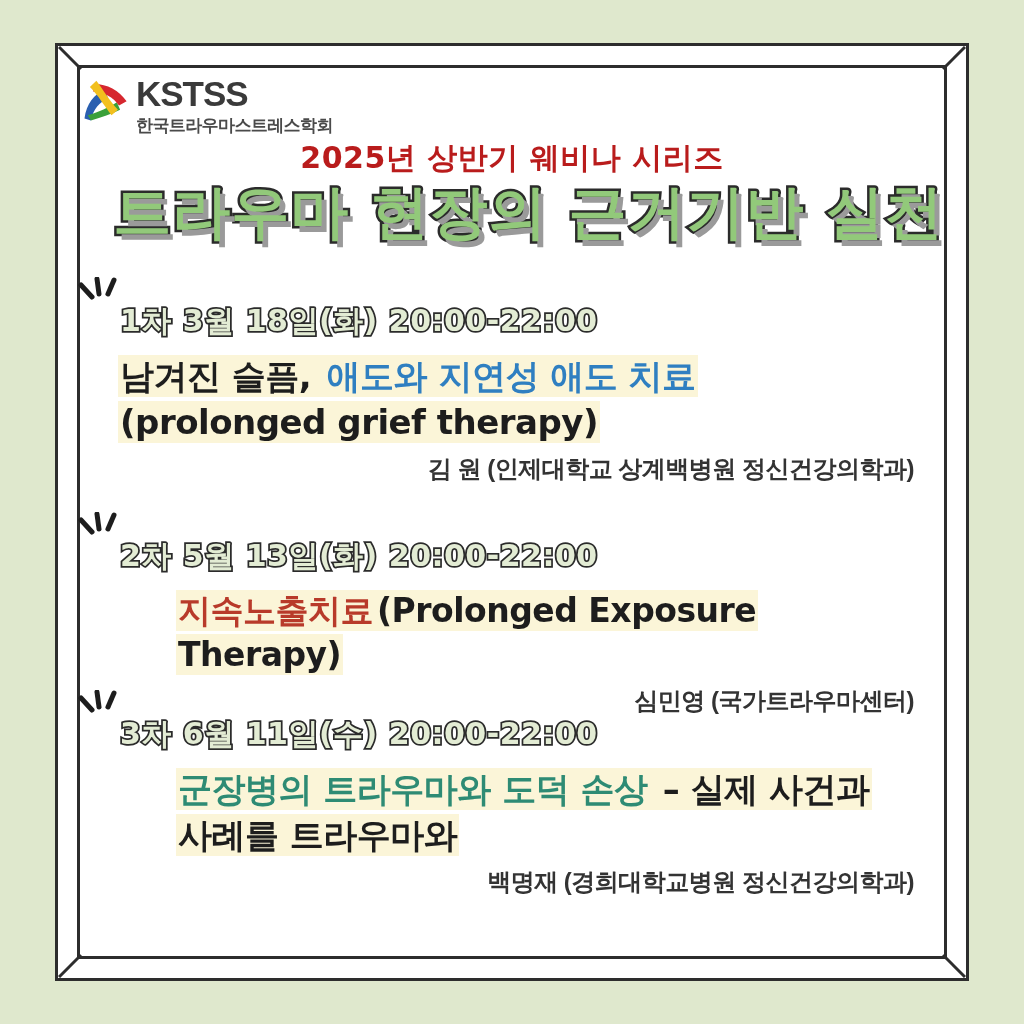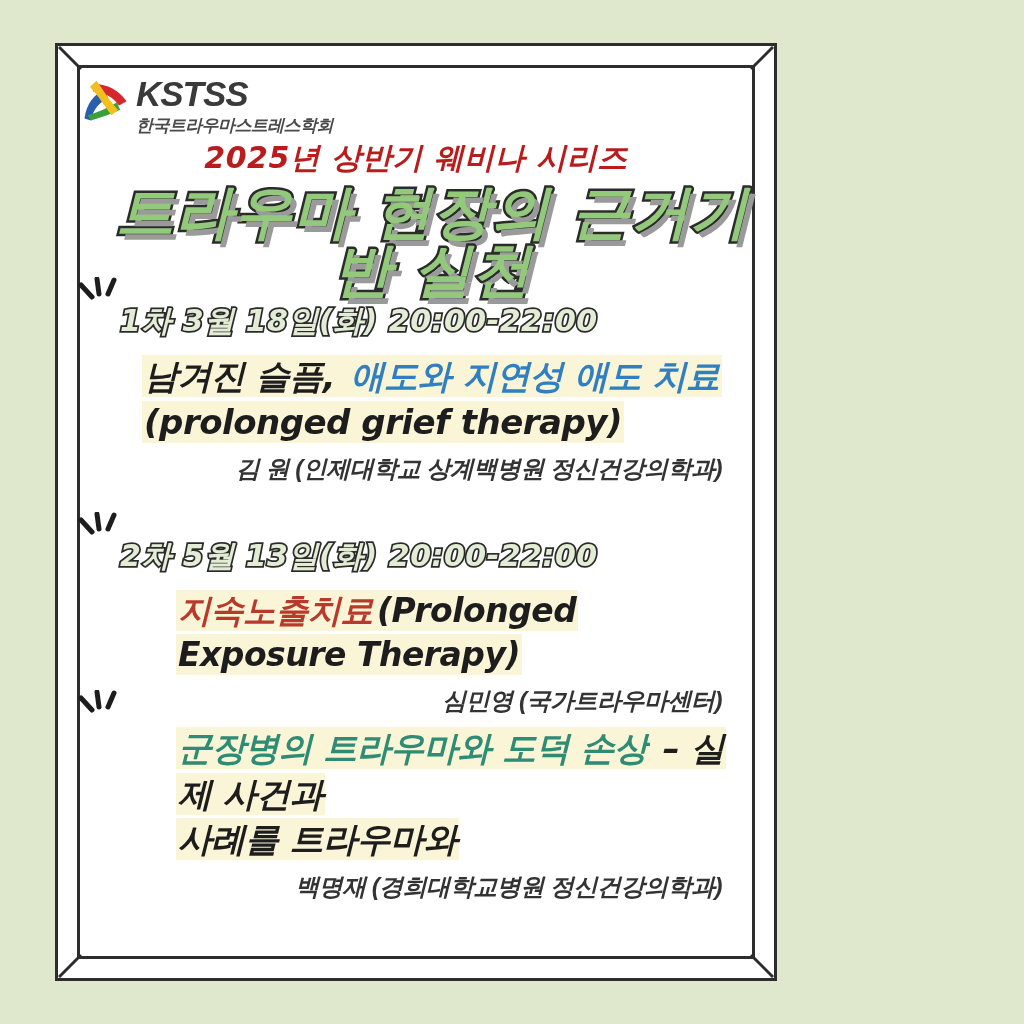--- a/index.html
+++ b/index.html
@@ -9,25 +9,24 @@
     background:#dfe8cd;
     font-family:"Liberation Sans","DejaVu Sans",sans-serif;
     overflow:hidden;
     position:relative;
   }
 
   
   #frame-outer{
     position:absolute;
     left:55px;top:43px;
-    width:722px;height:938px;
+    width:914px;height:938px;
     box-sizing:border-box;
     border:3px solid #2d2d2d;
     background:#ffffff;
-    font-style:italic;
   }
   #frame-inner{
     position:absolute;
     left:19px;top:19px;right:19px;bottom:19px;
     box-sizing:border-box;
     border:3px solid #2d2d2d;
     background:#ffffff;
   }
   .miter{
     position:absolute;
@@ -120,21 +119,21 @@
     font-size:30px;
     letter-spacing:0.5px;
     color:#e3ecd4;
     font-family:"DejaVu Sans","Liberation Sans",sans-serif;
     -webkit-text-stroke:3.5px #2b2b2b;
     paint-order:stroke fill;
   }
 
   .topic{
     margin-top:12px;
-    padding-left:84px;
+    padding-left:60px;
     padding-right:45px;
     font-weight:bold;
     font-size:34px;
     line-height:1.34;
     color:#1d1d1d;
     font-family:"DejaVu Sans","Liberation Sans",sans-serif;
     letter-spacing:-0.5px;
   }
   .topic .hl{
     background:#fbf5d8;
@@ -244,20 +243,21 @@
 
     <div class="session" id="session-3">
       <div class="date-row">
         <span class="sparkle">
           <svg width="46" height="34" viewBox="0 0 46 34">
             <line x1="3" y1="8" x2="14" y2="20" stroke="#1d1d1d" stroke-width="5" stroke-linecap="round"></line>
             <line x1="19" y1="2" x2="21" y2="17" stroke="#1d1d1d" stroke-width="5" stroke-linecap="round"></line>
             <line x1="36" y1="3" x2="30" y2="17" stroke="#1d1d1d" stroke-width="5" stroke-linecap="round"></line>
           </svg>
         </span>
+        <span class="date-text">3차  6월 11일(수)  20:00-22:00</span>
       </div>
       <div class="topic">
         <span class="hl c-teal">군장병의 트라우마와 도덕 손상</span><span class="hl"> – 실제 사건과</span><br>
         <span class="hl">사례를 트라우마와</span>
       </div>
       <div class="speaker">백명재 (경희대학교병원 정신건강의학과)</div>
     </div>
 
   </div>
 </div>

